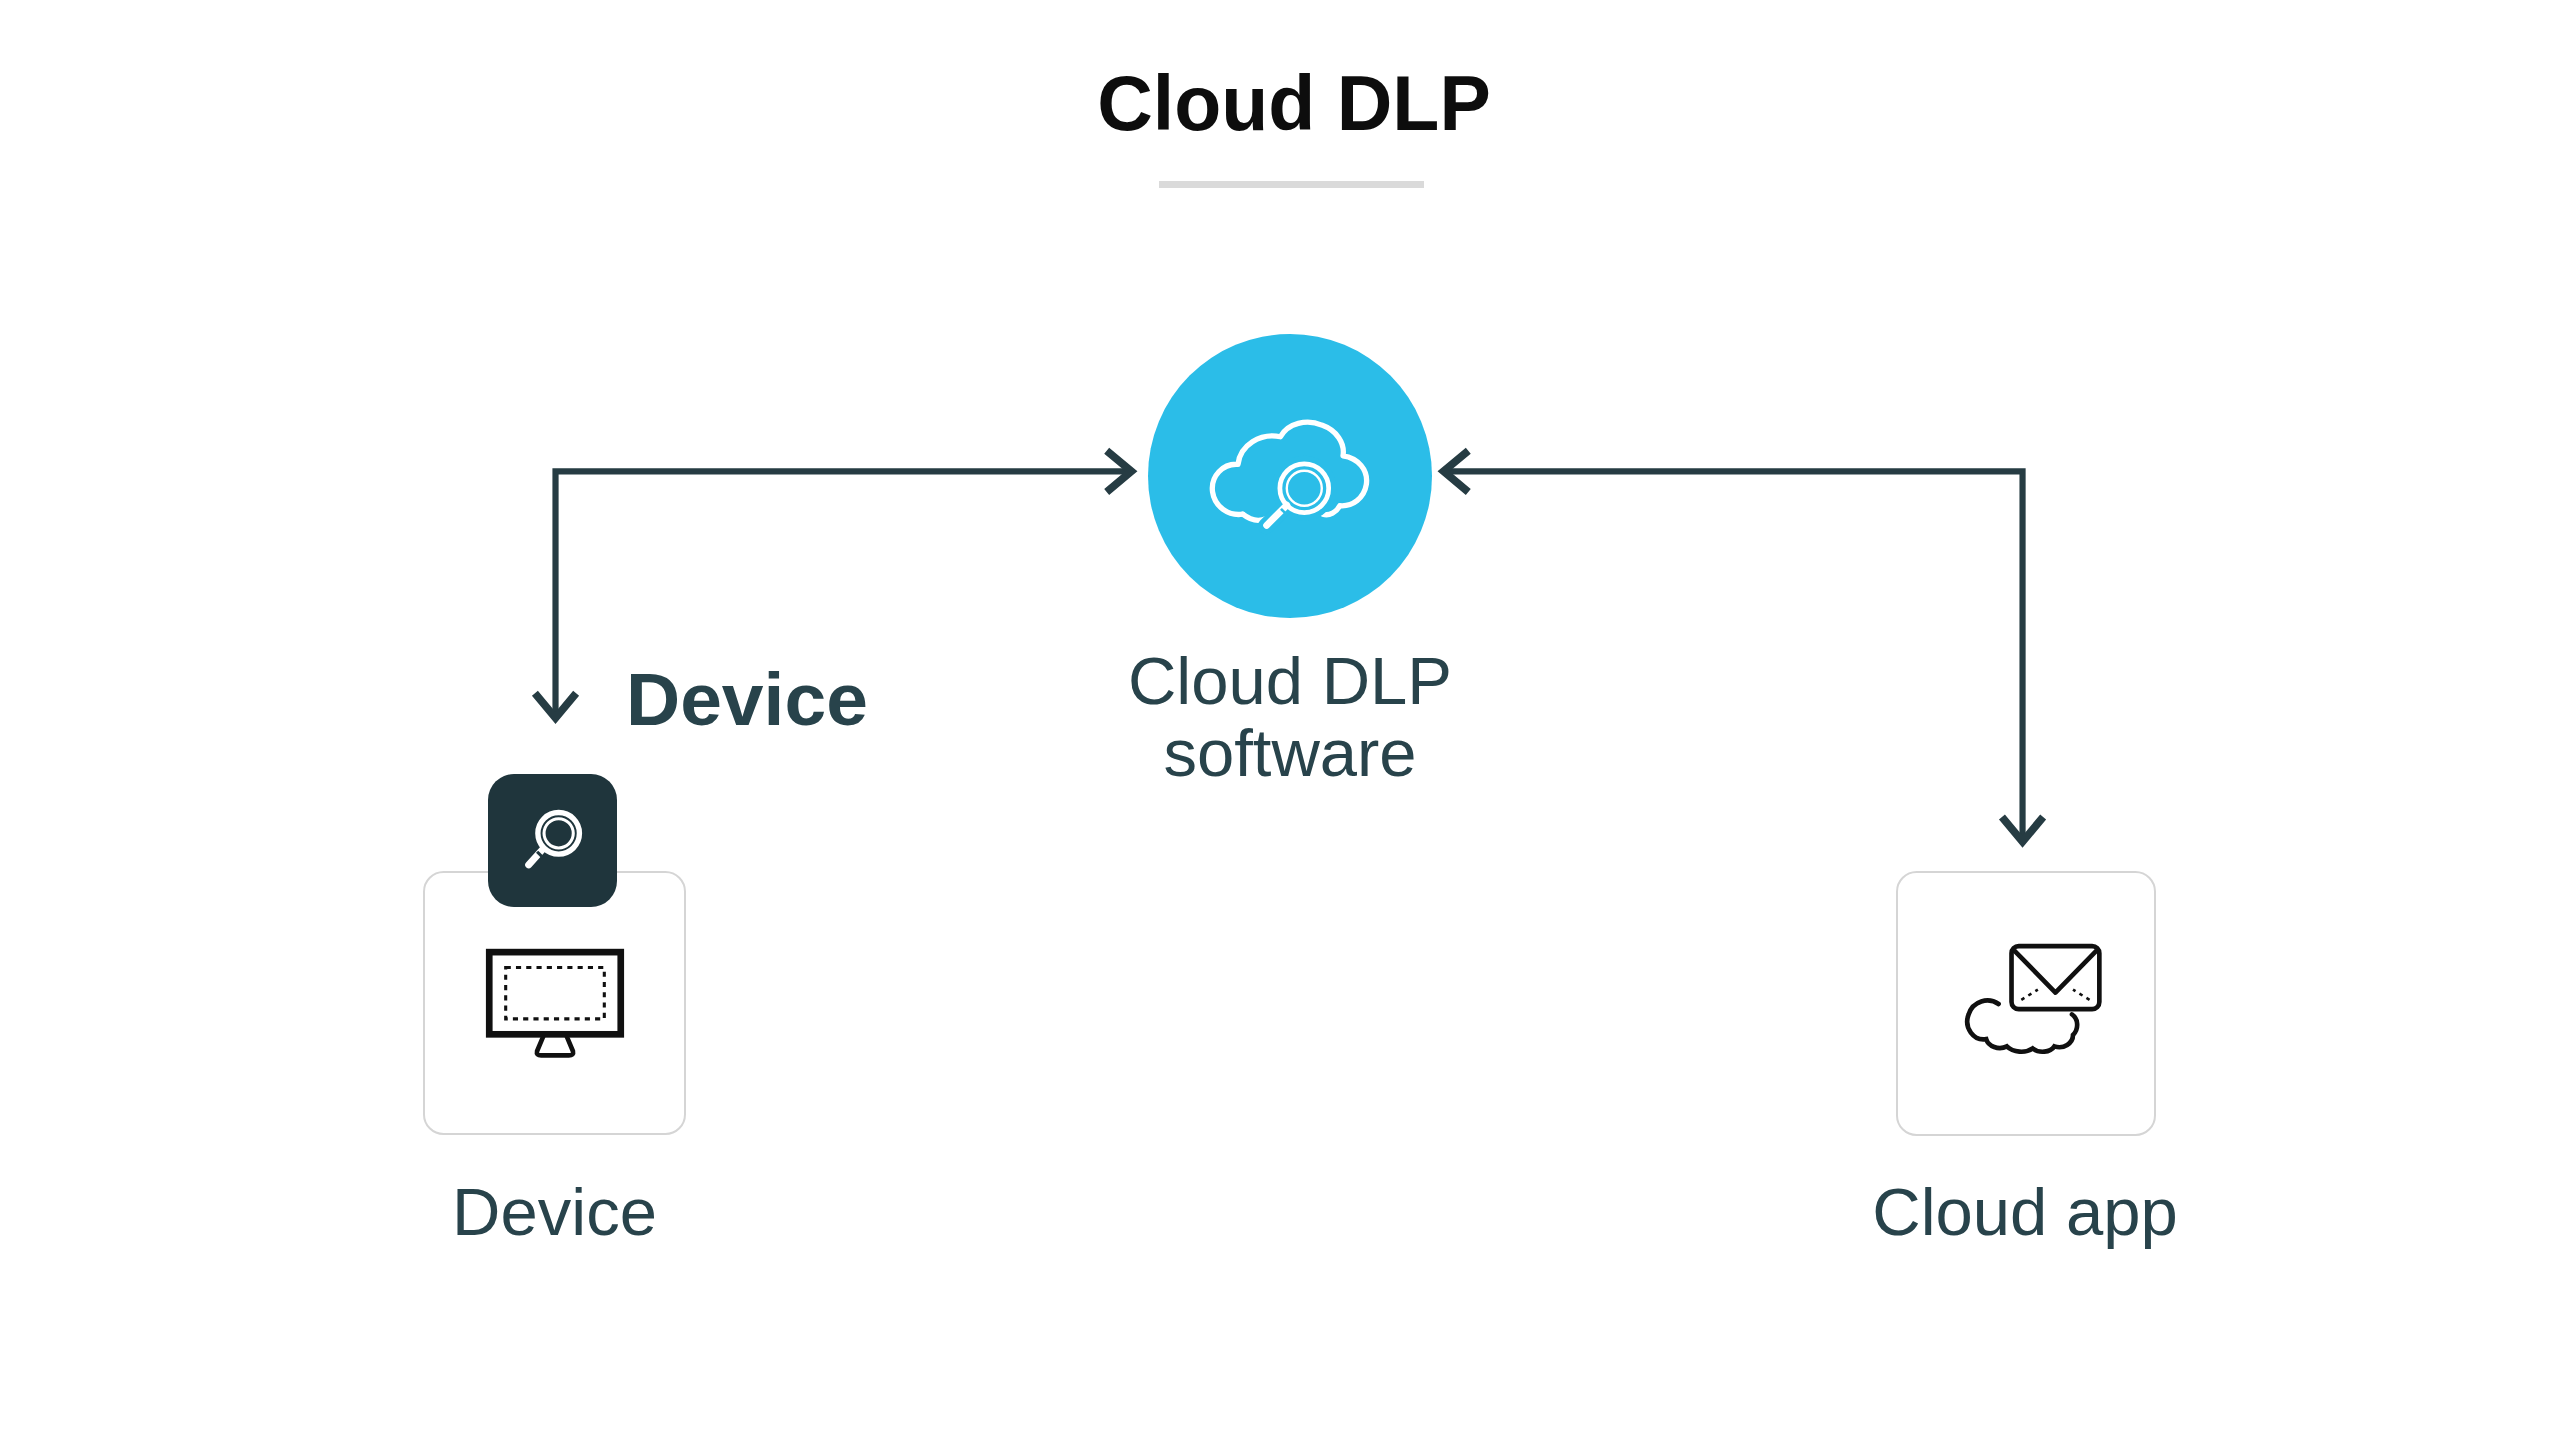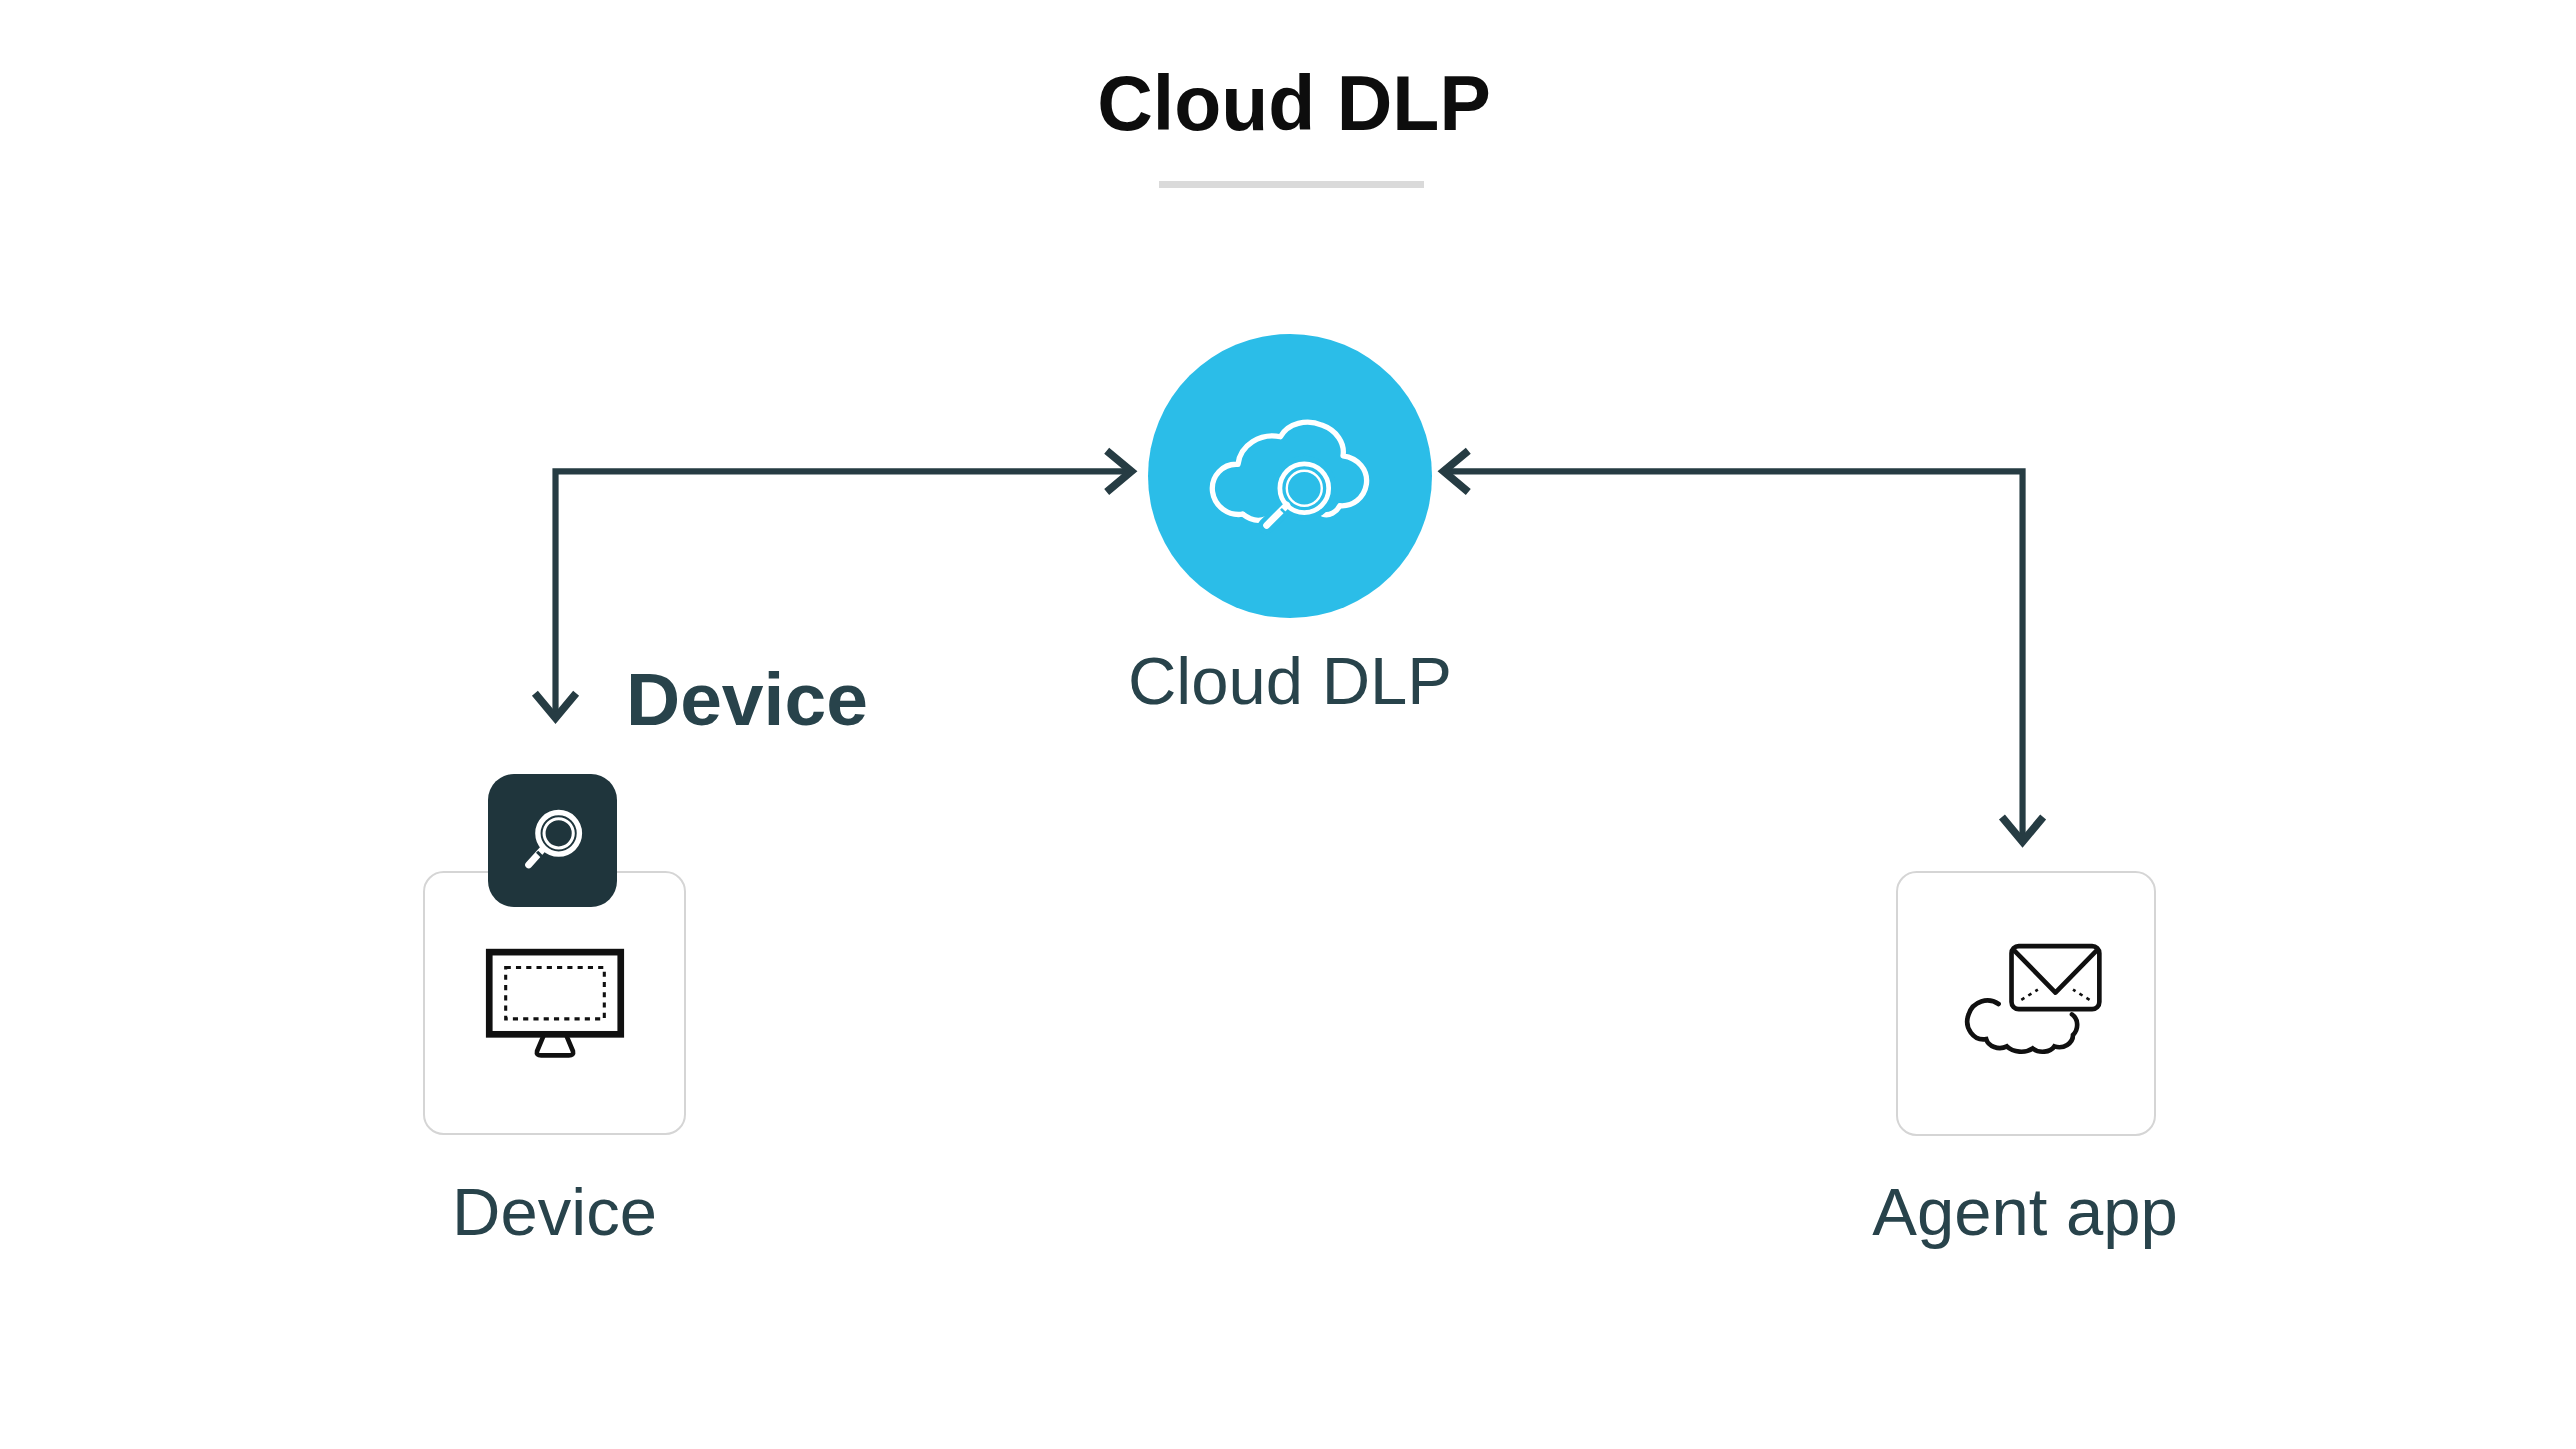--- a/index.html
+++ b/index.html
@@ -113,20 +113,21 @@
       <g fill="none" stroke="#ffffff" stroke-linecap="round">
         <circle cx="191" cy="133" r="46" stroke-width="9"></circle>
         <circle cx="191" cy="133" r="33" stroke-width="4.5"></circle>
         <line x1="158" y1="165" x2="120" y2="203" stroke-width="13"></line>
       </g>
       <line x1="147" y1="172" x2="157" y2="182" stroke="var(--accent)" stroke-width="5"></line>
     </svg>
   </div>
   <div class="abs hub-label">
     <span>Cloud DLP</span>
+    <span>software</span>
   </div>
 
   <div class="abs agent-label">Device</div>
 
   <div class="abs node-box device-box">
     <svg width="144" height="113" viewBox="0 0 280 220">
       <rect x="12" y="10" width="256" height="160" fill="#ffffff" stroke="var(--icon-ink)" stroke-width="13"></rect>
       <rect x="44" y="40" width="192" height="100" fill="none" stroke="var(--icon-ink)" stroke-width="6" stroke-dasharray="10 10"></rect>
       <path d="M118,172 L105,203 Q103,211 113,211 L167,211 Q177,211 175,203 L162,172" fill="none" stroke="var(--icon-ink)" stroke-width="9" stroke-linejoin="round"></path>
     </svg>
@@ -145,16 +146,16 @@
 
   <div class="abs node-box cloudapp-box">
     <svg width="155" height="124" viewBox="0 0 300 240">
       <path d="M96,120 C76,106 46,114 38,140 C28,166 48,192 72,188 C76,202 96,210 112,202 C124,214 148,216 162,206 C174,216 196,214 204,202 C222,208 240,196 240,180 C252,168 250,148 238,140" fill="none" stroke="var(--icon-ink)" stroke-width="9" stroke-linecap="round"></path>
       <rect x="121" y="8" width="170" height="122" rx="14" fill="#ffffff" stroke="var(--icon-ink)" stroke-width="9"></rect>
       <polyline points="126,16 206,98 286,16" fill="none" stroke="var(--icon-ink)" stroke-width="9" stroke-linejoin="round"></polyline>
       <line x1="140" y1="112" x2="172" y2="92" stroke="var(--icon-ink)" stroke-width="5" stroke-dasharray="7 9"></line>
       <line x1="272" y1="112" x2="240" y2="92" stroke="var(--icon-ink)" stroke-width="5" stroke-dasharray="7 9"></line>
     </svg>
   </div>
-  <div class="abs node-label cloudapp-label">Agent app</div>
+  <div class="abs node-label cloudapp-label">Cloud app</div>
 
 </div>
 
 
 </body></html>

